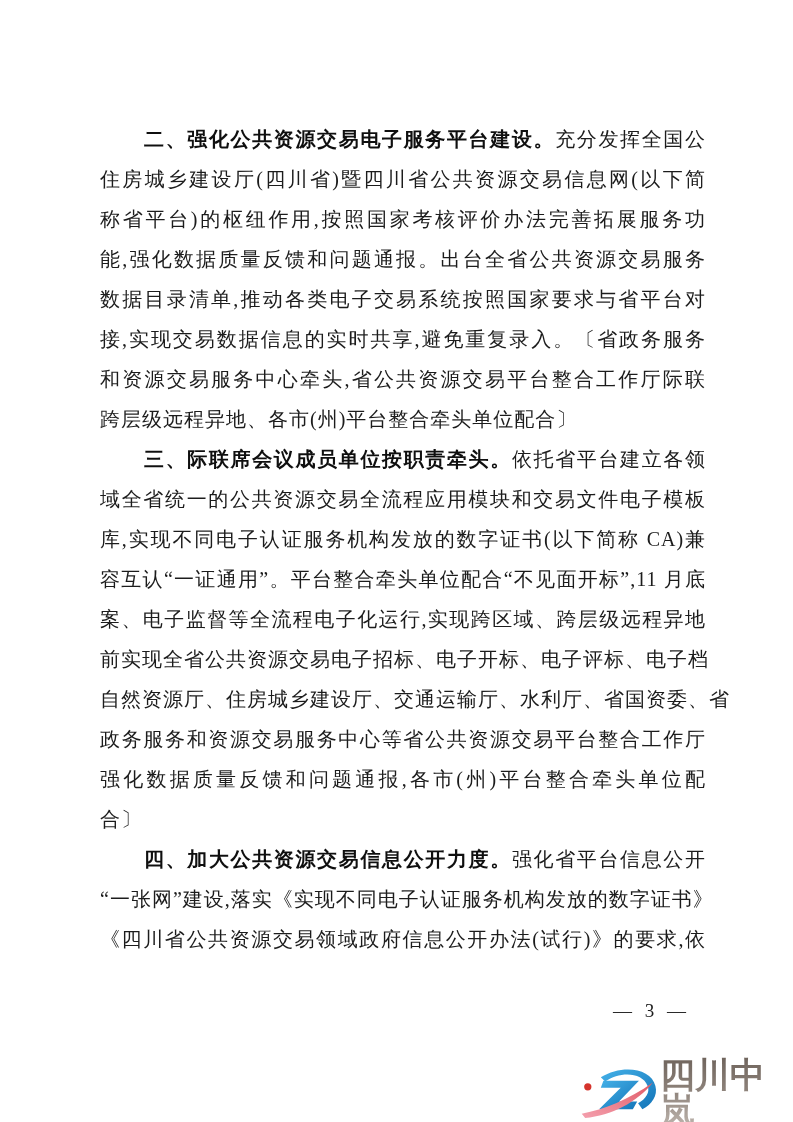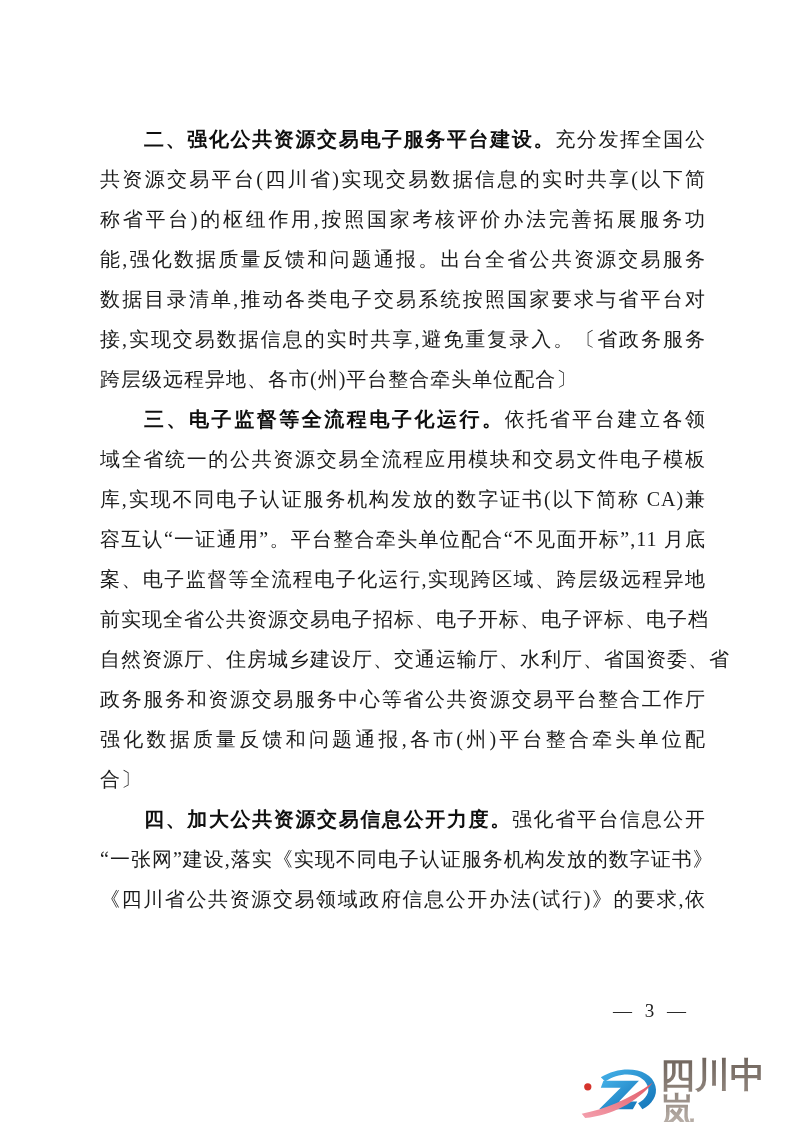--- a/index.html
+++ b/index.html
@@ -68,30 +68,31 @@
 </style>
 </head>
 <body>
 
 <div class="page">
 
   <div class="textblock">
 
     <div class="para">
       <div class="line first"><span class="hd">二、强化公共资源交易电子服务平台建设。</span><span>充分发挥全国公</span></div>
-      <div class="line">共资源交易平台(四川省)实现交易数据信息的实时共享(以下简</div>
+      <div class="line">住房城乡建设厅(四川省)暨四川省公共资源交易信息网(以下简</div>
       <div class="line">称省平台)的枢纽作用,按照国家考核评价办法完善拓展服务功</div>
       <div class="line">能,强化数据质量反馈和问题通报。出台全省公共资源交易服务</div>
       <div class="line">数据目录清单,推动各类电子交易系统按照国家要求与省平台对</div>
       <div class="line">接,实现交易数据信息的实时共享,避免重复录入。〔省政务服务</div>
+      <div class="line">和资源交易服务中心牵头,省公共资源交易平台整合工作厅际联</div>
       <div class="line short">跨层级远程异地、各市(州)平台整合牵头单位配合〕</div>
     </div>
 
     <div class="para">
-      <div class="line first"><span class="hd">三、电子监督等全流程电子化运行。</span><span>依托省平台建立各领</span></div>
+      <div class="line first"><span class="hd">三、际联席会议成员单位按职责牵头。</span><span>依托省平台建立各领</span></div>
       <div class="line">域全省统一的公共资源交易全流程应用模块和交易文件电子模板</div>
       <div class="line">库,实现不同电子认证服务机构发放的数字证书(以下简称 CA)兼</div>
       <div class="line">容互认“一证通用”。平台整合牵头单位配合“不见面开标”,11 月底</div>
       <div class="line">案、电子监督等全流程电子化运行,实现跨区域、跨层级远程异地</div>
       <div class="line">前实现全省公共资源交易电子招标、电子开标、电子评标、电子档</div>
       <div class="line">自然资源厅、住房城乡建设厅、交通运输厅、水利厅、省国资委、省</div>
       <div class="line">政务服务和资源交易服务中心等省公共资源交易平台整合工作厅</div>
       <div class="line">强化数据质量反馈和问题通报,各市(州)平台整合牵头单位配</div>
       <div class="line short">合〕</div>
     </div>

